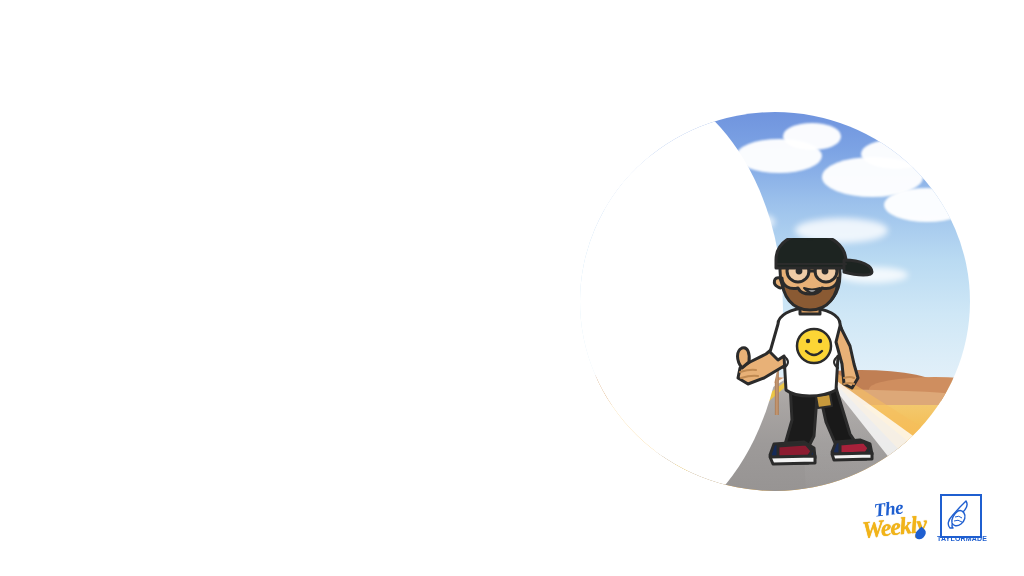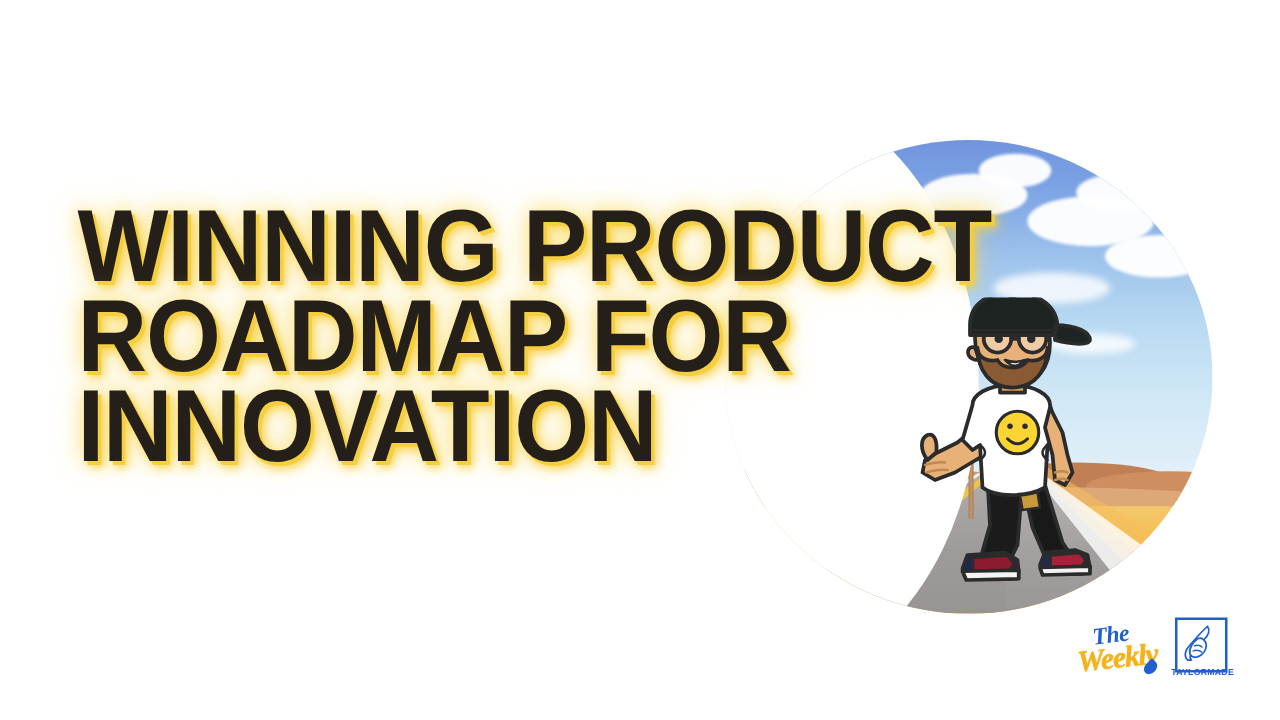--- a/index.html
+++ b/index.html
@@ -259,25 +259,20 @@
 
         <path d="M58 22 C 58 4, 74 -4, 92 -4 C 114 -4, 128 8, 128 24
                  L 128 30 L 58 30 Z" fill="#1d2421"></path>
         <path d="M126 22 C 144 22, 154 28, 154 34 C 154 38, 140 38, 126 34 Z" fill="#1d2421"></path>
         <circle cx="92" cy="0" r="3" fill="#1d2421" stroke="none"></circle>
         <path d="M58 26 L 128 26" stroke="#2b2b2b" stroke-width="2"></path>
       </g>
     </svg>
   </div>
 
-  <div class="title-block">
-    <div class="title-line">WINNING PRODUCT</div>
-    <div class="title-line">ROADMAP FOR</div>
-    <div class="title-line">INNOVATION</div>
-  </div>
 
   <div class="logos">
 
     <div class="weekly-logo">
       <span class="weekly-the">The</span>
       <span class="weekly-word">Weekly</span>
       <span class="droplet"></span>
     </div>
 
     <div class="tm-logo">

